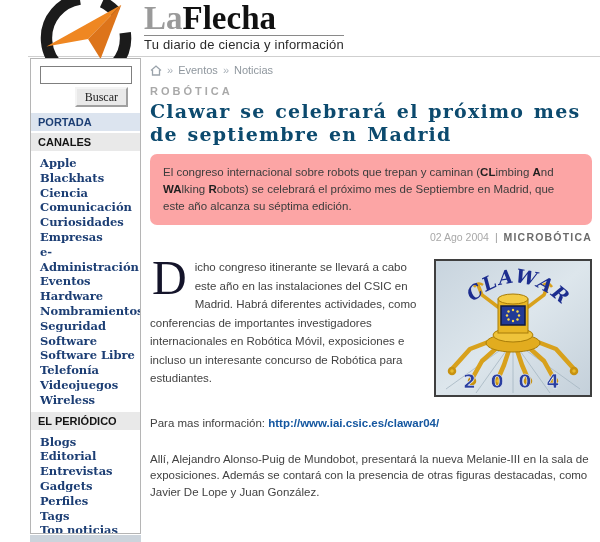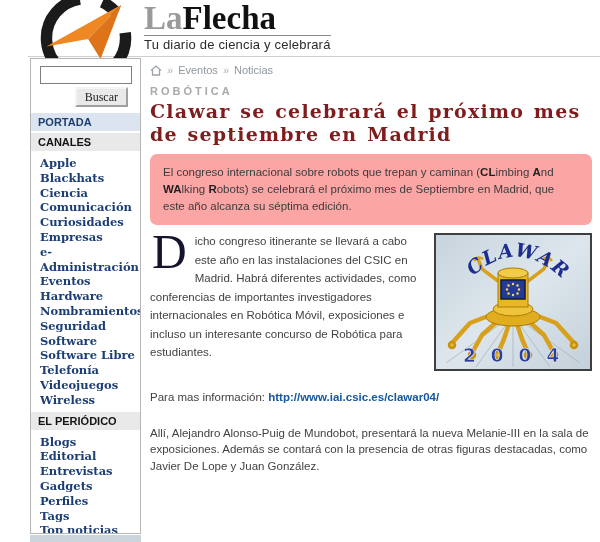--- a/index.html
+++ b/index.html
@@ -38,21 +38,21 @@
     background:#ccd4dc; }
 
   
   .main { position:absolute; top:64px; left:122px; width:442px; }
   .breadcrumb { font-size:11px; color:#99a1a8; margin-bottom:9px;
     display:flex; align-items:center; gap:5px; }
   .crumb-sep { color:#aab2ba; font-size:11px; }
   .crumb-link { color:#8f979e; cursor:pointer; }
   .category { font-size:11px; font-weight:bold; color:#a9a9a9;
     letter-spacing:3px; margin-bottom:3px; }
-  .title { font-family:"DejaVu Serif", serif; font-weight:bold; color:#7f1d1d;
+  .title { font-family:"DejaVu Serif", serif; font-weight:bold; color:#0c4a6e;
     font-size:19px; line-height:22.5px; letter-spacing:1.2px; word-spacing:2px;
     margin-bottom:9px; }
   .intro { background:#fca5a5; border-radius:7px; padding:10px 13px;
     font-size:11.5px; line-height:17px; color:#3c3c3c; margin-bottom:6px; }
   .intro b { color:#1f1f1f; }
   .meta { text-align:right; font-size:10.5px; color:#a8a8a8; margin-bottom:14px; }
   .meta .src { font-weight:bold; color:#6b6b6b; letter-spacing:1.2px; }
   .meta .pipe { color:#9a9a9a; margin:0 3px; }
 
   .article:after { content:""; display:block; clear:both; }
@@ -78,21 +78,21 @@
 <div class="page">
 
   <div class="header">
     <svg class="logo-mark" viewBox="0 0 100 100">
       <circle cx="50" cy="52" r="38" fill="none" stroke="#1b1b1b" stroke-width="11" stroke-dasharray="178 22" stroke-dashoffset="-28" transform="rotate(-50 50 52)"></circle>
       <path d="M84,20 L12,60 L52,53 Z" fill="#ef8722"></path>
       <path d="M84,20 L52,53 L64,72 Z" fill="#dd741a"></path>
     </svg>
     <div class="logotype">
       <div class="logo-word"><span class="gray">La</span><span>Flecha</span></div>
-      <span class="tagline">Tu diario de ciencia y celebrará</span>
+      <span class="tagline">Tu diario de ciencia y información</span>
     </div>
   </div>
 
   <div class="sidebar">
     <input class="search-input" type="text" value="" style="">
     <button class="search-btn">Buscar</button>
     <div class="side-head portada">PORTADA</div>
     <div class="side-head plain">CANALES</div>
     <ul class="side-list" id="canales-list">
         <li>Apple</li>
@@ -134,20 +134,25 @@
       <span class="crumb-link">Eventos</span>
       <span class="crumb-sep">»</span>
       <span class="crumb-link">Noticias</span>
     </div>
 
     <div class="category">ROBÓTICA</div>
     <h1 class="title">Clawar se celebrará el próximo mes de septiembre en Madrid</h1>
 
     <div class="intro" id="intro-box"><span>El congreso internacional sobre robots que trepan y caminan (</span><b>CL</b><span>imbing </span><b>A</b><span>nd </span><b>WA</b><span>l</span><span>king </span><b>R</b><span>obots) se celebrará el próximo mes de Septiembre en Madrid, que este año alcanza su séptima edición.</span></div>
 
+    <div class="meta">
+      <span>02 Ago 2004</span>
+      <span class="pipe">|</span>
+      <span class="src">MICROBÓTICA</span>
+    </div>
 
     <div class="article">
       <svg class="clawar-img" viewBox="0 0 154 134">
         <defs>
           <linearGradient id="bgGrad" x1="0" y1="0" x2="1" y2="1">
             <stop offset="0" stop-color="#c8d4de"></stop>
             <stop offset="0.5" stop-color="#dde6ec"></stop>
             <stop offset="1" stop-color="#c4d0da"></stop>
           </linearGradient>
         </defs>

